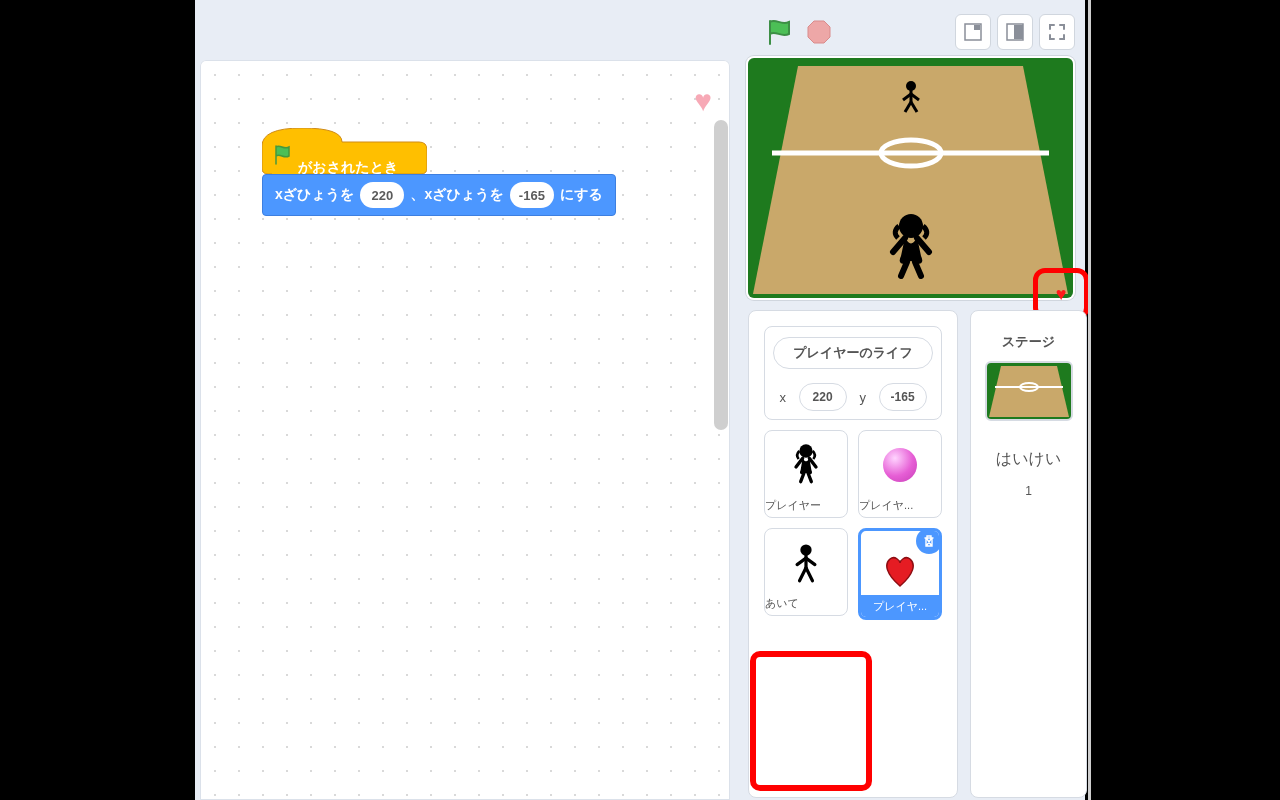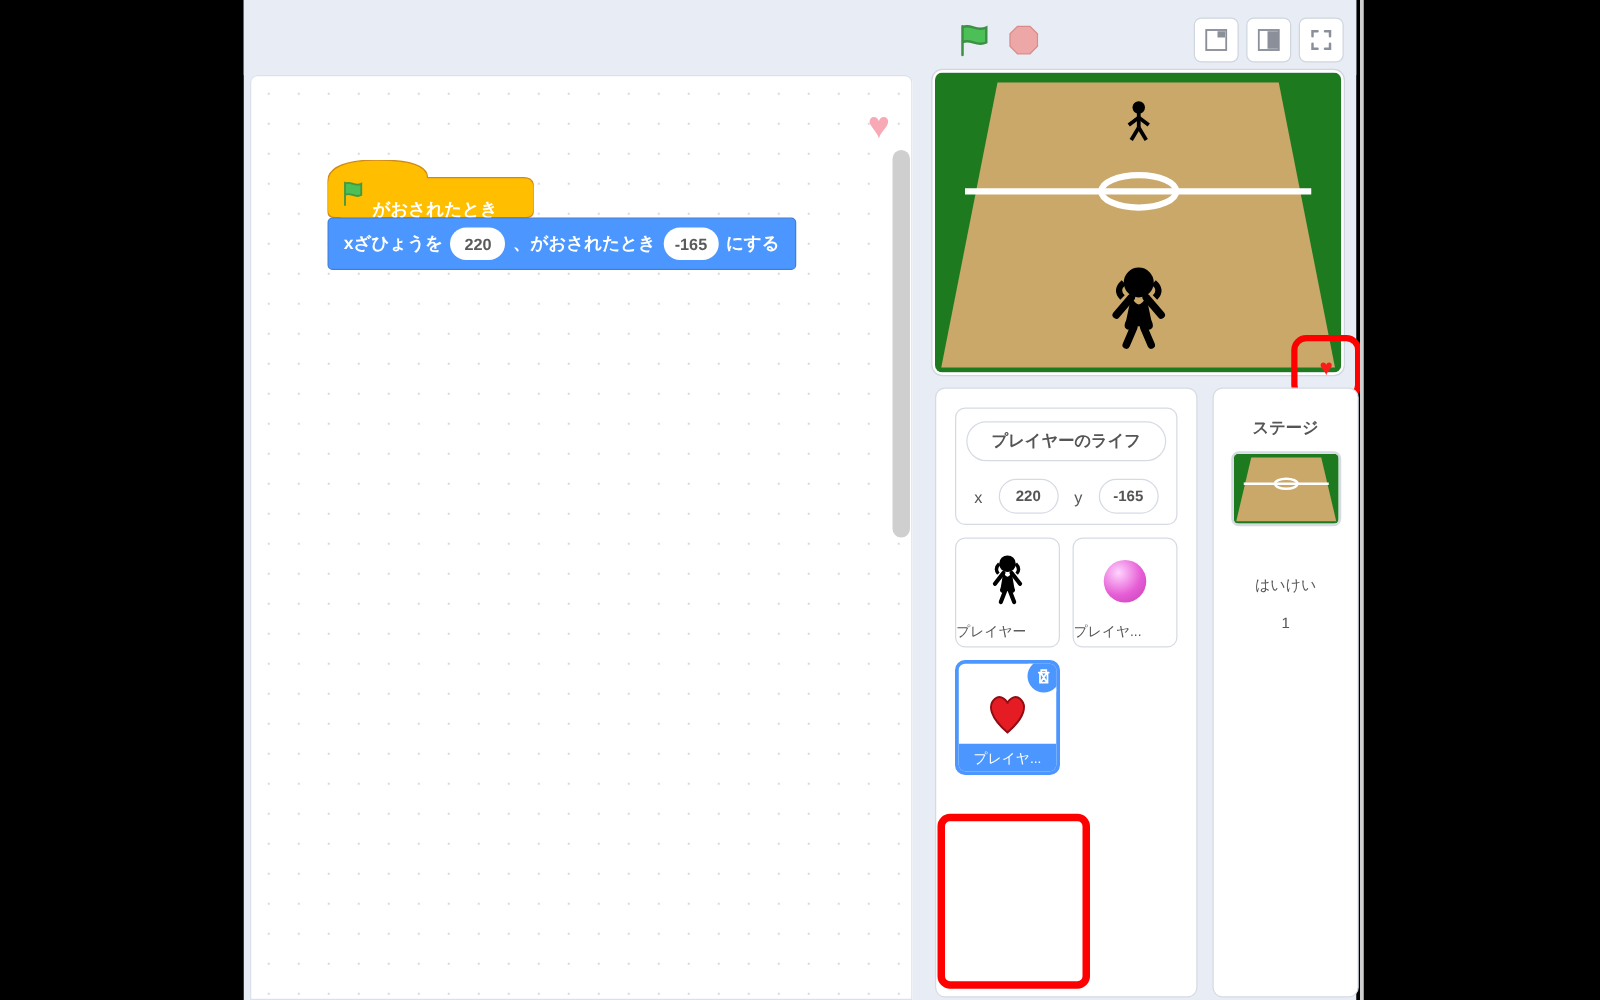--- a/index.html
+++ b/index.html
@@ -42,21 +42,21 @@
   .sprite-tile.selected .label-band{position:absolute;left:0;right:0;bottom:0;height:22px;background:#4c97ff;color:#fff;font-size:11px;display:flex;align-items:center;justify-content:center;}
   .del-badge{position:absolute;right:-6px;top:-6px;width:26px;height:26px;background:#4c97ff;border:3px solid #fff;border-radius:50%;display:flex;align-items:center;justify-content:center;}
   .del-badge svg{display:block;}
   .sel-highlight{position:absolute;border:6px solid #ff0000;border-radius:10px;pointer-events:none;}
   .sel-highlight.a{left:555px;top:651px;width:110px;height:128px;}
   
   .stage-panel{position:absolute;left:775px;top:310px;width:117px;height:488px;background:#fff;border:1px solid #d6dbe3;border-radius:8px;display:flex;flex-direction:column;align-items:center;padding:22px 6px;box-sizing:border-box;}
   .stage-title{font-size:13px;color:#555;font-weight:600;margin-bottom:10px;}
   .stage-thumb{width:84px;height:56px;border:2px solid #d6dbe3;border-radius:6px;overflow:hidden;}
   .stage-thumb svg{display:block;}
-  .bg-label{font-size:12px;color:#555;margin-top:39px;}
+  .bg-label{font-size:16px;color:#555;margin-top:28px;}
   .bg-count{font-size:12px;color:#555;margin-top:14px;}
   .ball{width:34px;height:34px;border-radius:50%;}
   .ball.pink{background:radial-gradient(circle at 35% 30%,#ffd4ff 0%,#e65ed5 55%,#c63eb7 100%);}
   .ball.orange{background:radial-gradient(circle at 35% 30%,#ffe9a8 0%,#f5c431 55%,#e0a90a 100%);}
   .dummy-scroll{position:absolute;right:-6px;top:0;width:3px;height:800px;background:#cfcfcf;}
 </style>
 </head>
 <body>
 
 <div class="app">
@@ -75,21 +75,21 @@
           <svg width="18" height="20" viewBox="0 0 18 20">
               <path d="M2 1 L2 19 M2 2 C6 -1 10 5 15 2 L15 11 C10 14 6 8 2 11 Z" fill="#4cbf56" stroke="#45993d" stroke-width="1.5" stroke-linecap="round"></path>
             </svg>
         </span>
         <span class="label">がおされたとき</span>
       </div>
 
       <div class="stack">
         <span>xざひょうを</span>
         <span class="pill">220</span>
-        <span>、がおされたとき</span>
+        <span>、xざひょうを</span>
         <span class="pill">-165</span>
         <span>にする</span>
       </div>
     </div>
   </div>
 
   <div class="stage-controls">
     <div class="green-flag">
       <svg width="28" height="28" viewBox="0 0 28 28">
           <path d="M5 3 L5 26 M5 4 C11 0 16 8 24 4 L24 16 C16 20 11 12 5 16 Z" fill="#4cbf56" stroke="#3d8f45" stroke-width="2" stroke-linecap="round"></path>
@@ -176,20 +176,33 @@
         <div class="lbl">プレイヤー</div>
       </div>
 
       <div class="sprite-tile">
         <div class="thumb">
             <div class="ball pink"></div>
           </div>
         <div class="lbl">プレイヤ...</div>
       </div>
 
+      <div class="sprite-tile">
+        <div class="thumb">
+          <svg width="30" height="42" viewBox="-14 -10 28 52">
+            <circle r="7" fill="#000"></circle>
+              <line x1="0" y1="6" x2="0" y2="22" stroke="#000" stroke-width="4"></line>
+            <line x1="0" y1="10" x2="-11" y2="18" stroke="#000" stroke-width="4" stroke-linecap="round"></line>
+              <line x1="0" y1="10" x2="11" y2="18" stroke="#000" stroke-width="4" stroke-linecap="round"></line>
+            <line x1="0" y1="22" x2="-8" y2="38" stroke="#000" stroke-width="4" stroke-linecap="round"></line>
+              <line x1="0" y1="22" x2="8" y2="38" stroke="#000" stroke-width="4" stroke-linecap="round"></line>
+          </svg>
+        </div>
+        <div class="lbl">あいて</div>
+      </div>
 
 
       <div class="sprite-tile selected" style="position:relative;">
         <div class="thumb">
           <svg width="36" height="32" viewBox="0 0 36 32">
               <path d="M18 30 C4 18 2 8 8 3 C13 -1 18 5 18 7 C18 5 23 -1 28 3 C34 8 32 18 18 30 Z" fill="#e51c23" stroke="#8e0d12" stroke-width="1.5"></path>
             </svg>
         </div>
         <div class="label-band">プレイヤ...</div>
         <div class="del-badge">

